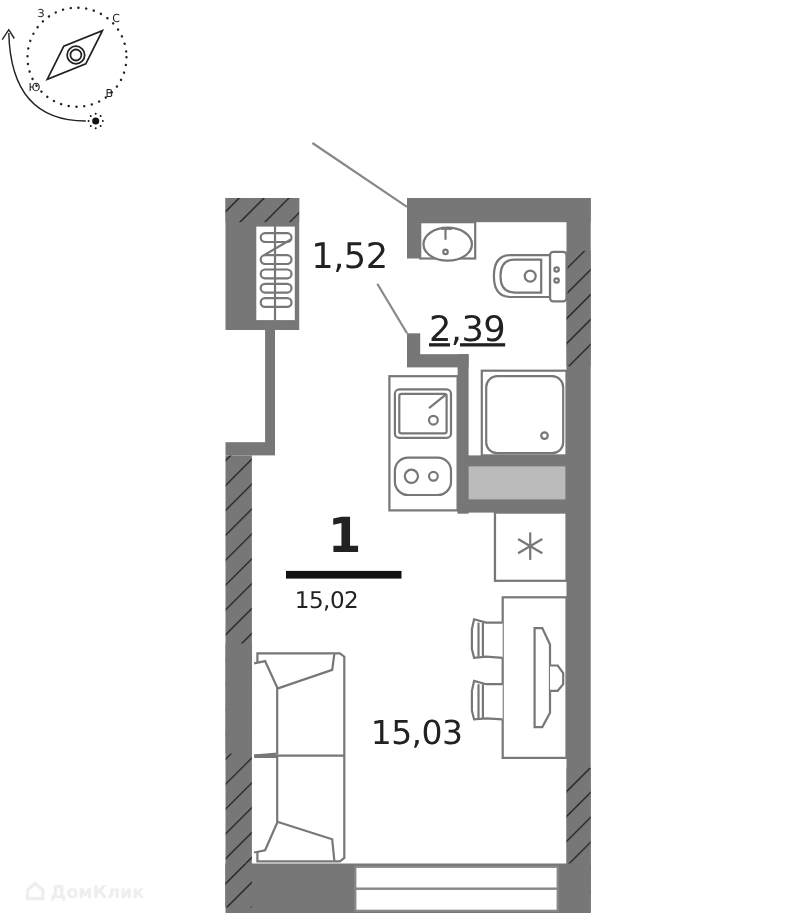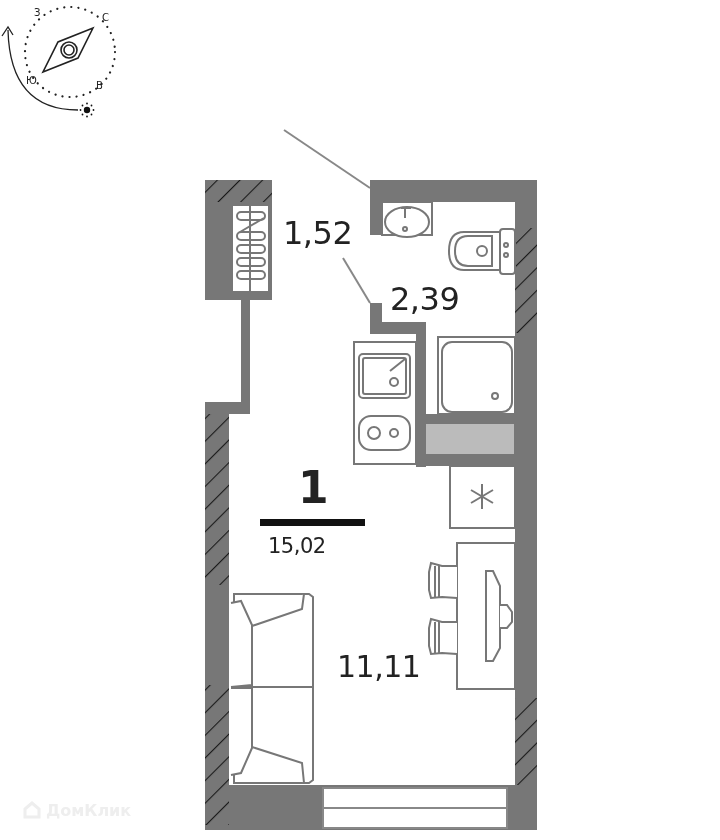--- a/index.html
+++ b/index.html
@@ -175,25 +175,25 @@
       <rect x="193" y="785" width="332" height="45" fill="#777"></rect>
       <rect x="193" y="785" width="24" height="40" fill="url(#hatch)"></rect>
     </g>
     <g stroke="#888" stroke-width="2" fill="#fff">
       <rect x="311" y="788" width="184" height="20"></rect>
       <rect x="311" y="808" width="184" height="20"></rect>
     </g>
   </svg>
 
   <div class="label" style="left:271px;top:214px;font-size:32px;">1,52</div>
-  <div class="label" style="left:378px;top:280px;font-size:32px;">2,39</div>
+  <div class="label" style="left:378px;top:280px;font-size:32px;text-decoration:underline;">2,39</div>
   <div class="label" style="left:286px;top:462px;font-size:44px;font-weight:bold;">1</div>
   <div class="abs" style="left:248px;top:519px;width:105px;height:7px;background:#111;"></div>
   <div class="label" style="left:256px;top:534px;font-size:21px;">15,02</div>
-  <div class="label" style="left:325px;top:649px;font-size:30px;">11,11</div>
+  <div class="label" style="left:325px;top:649px;font-size:30px;">15,03</div>
 </div>
 
 <div class="watermark">
   <svg width="20" height="20" viewBox="0 0 20 20" style="position:static;">
     <path d="M3 9 L10 3 L17 9 L17 17 L3 17 Z" fill="none" stroke="#eee" stroke-width="3"></path>
   </svg>
   <span>ДомКлик</span>
 </div>
 
 </body></html>

